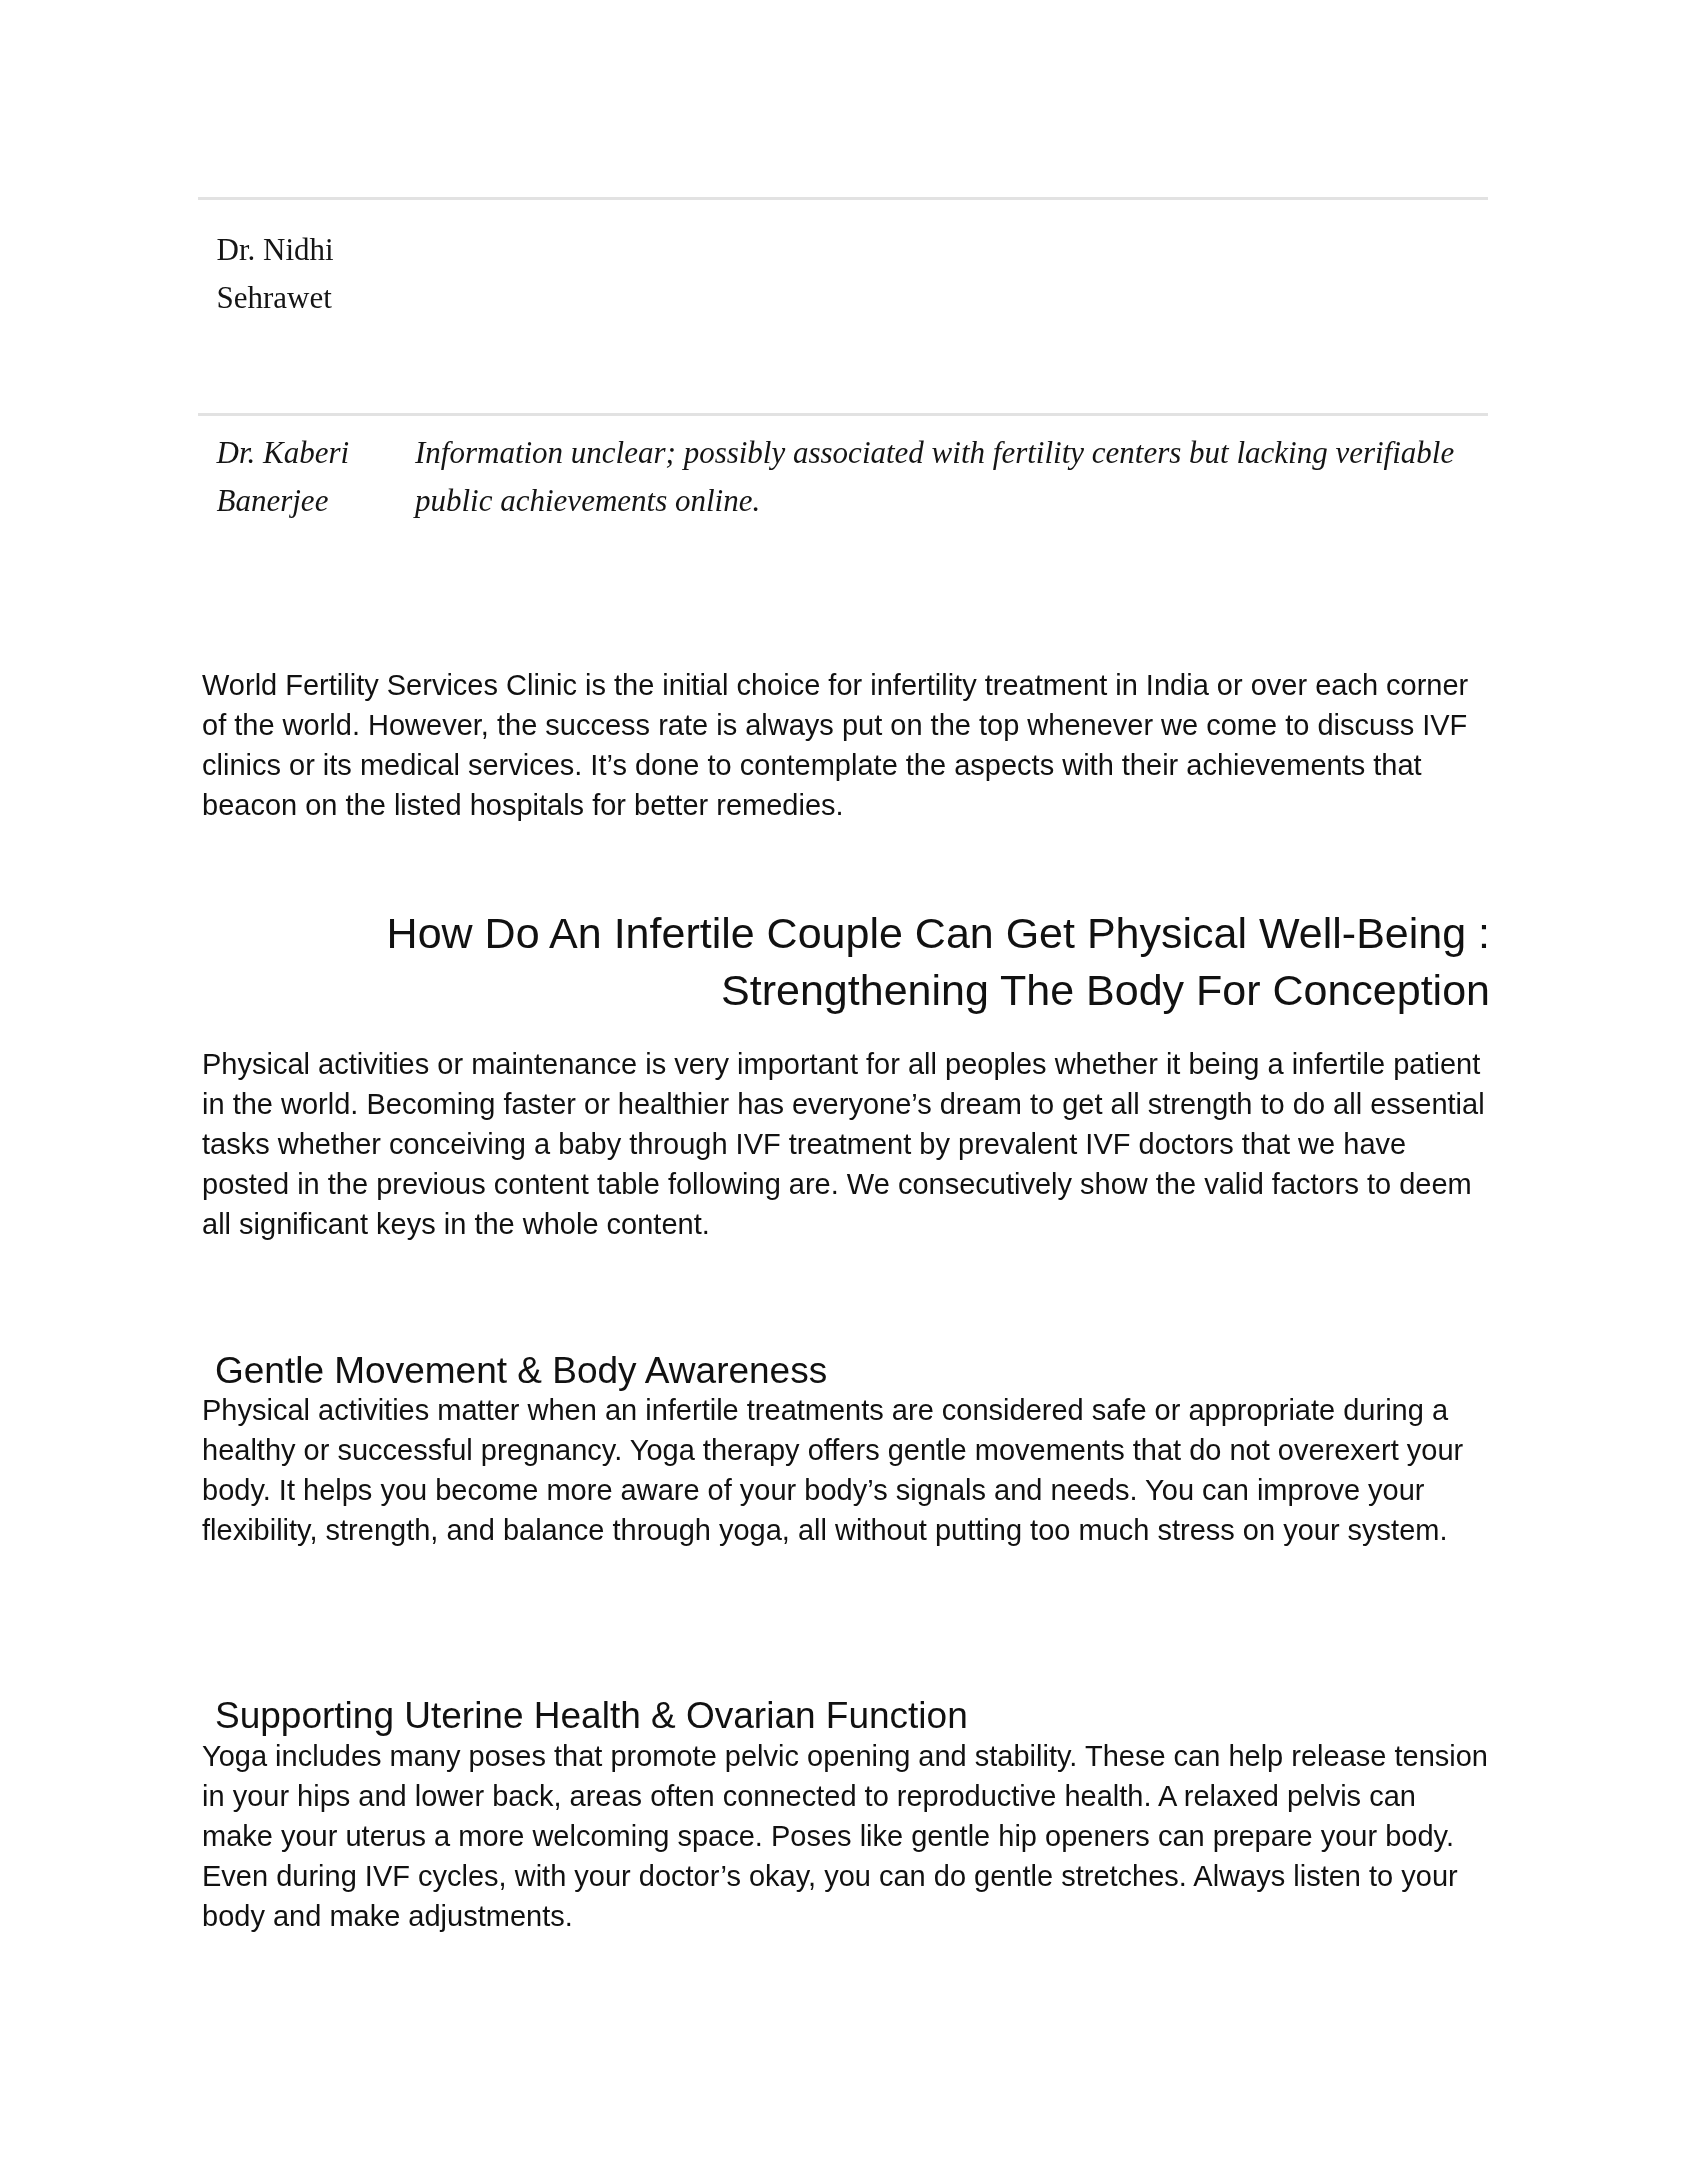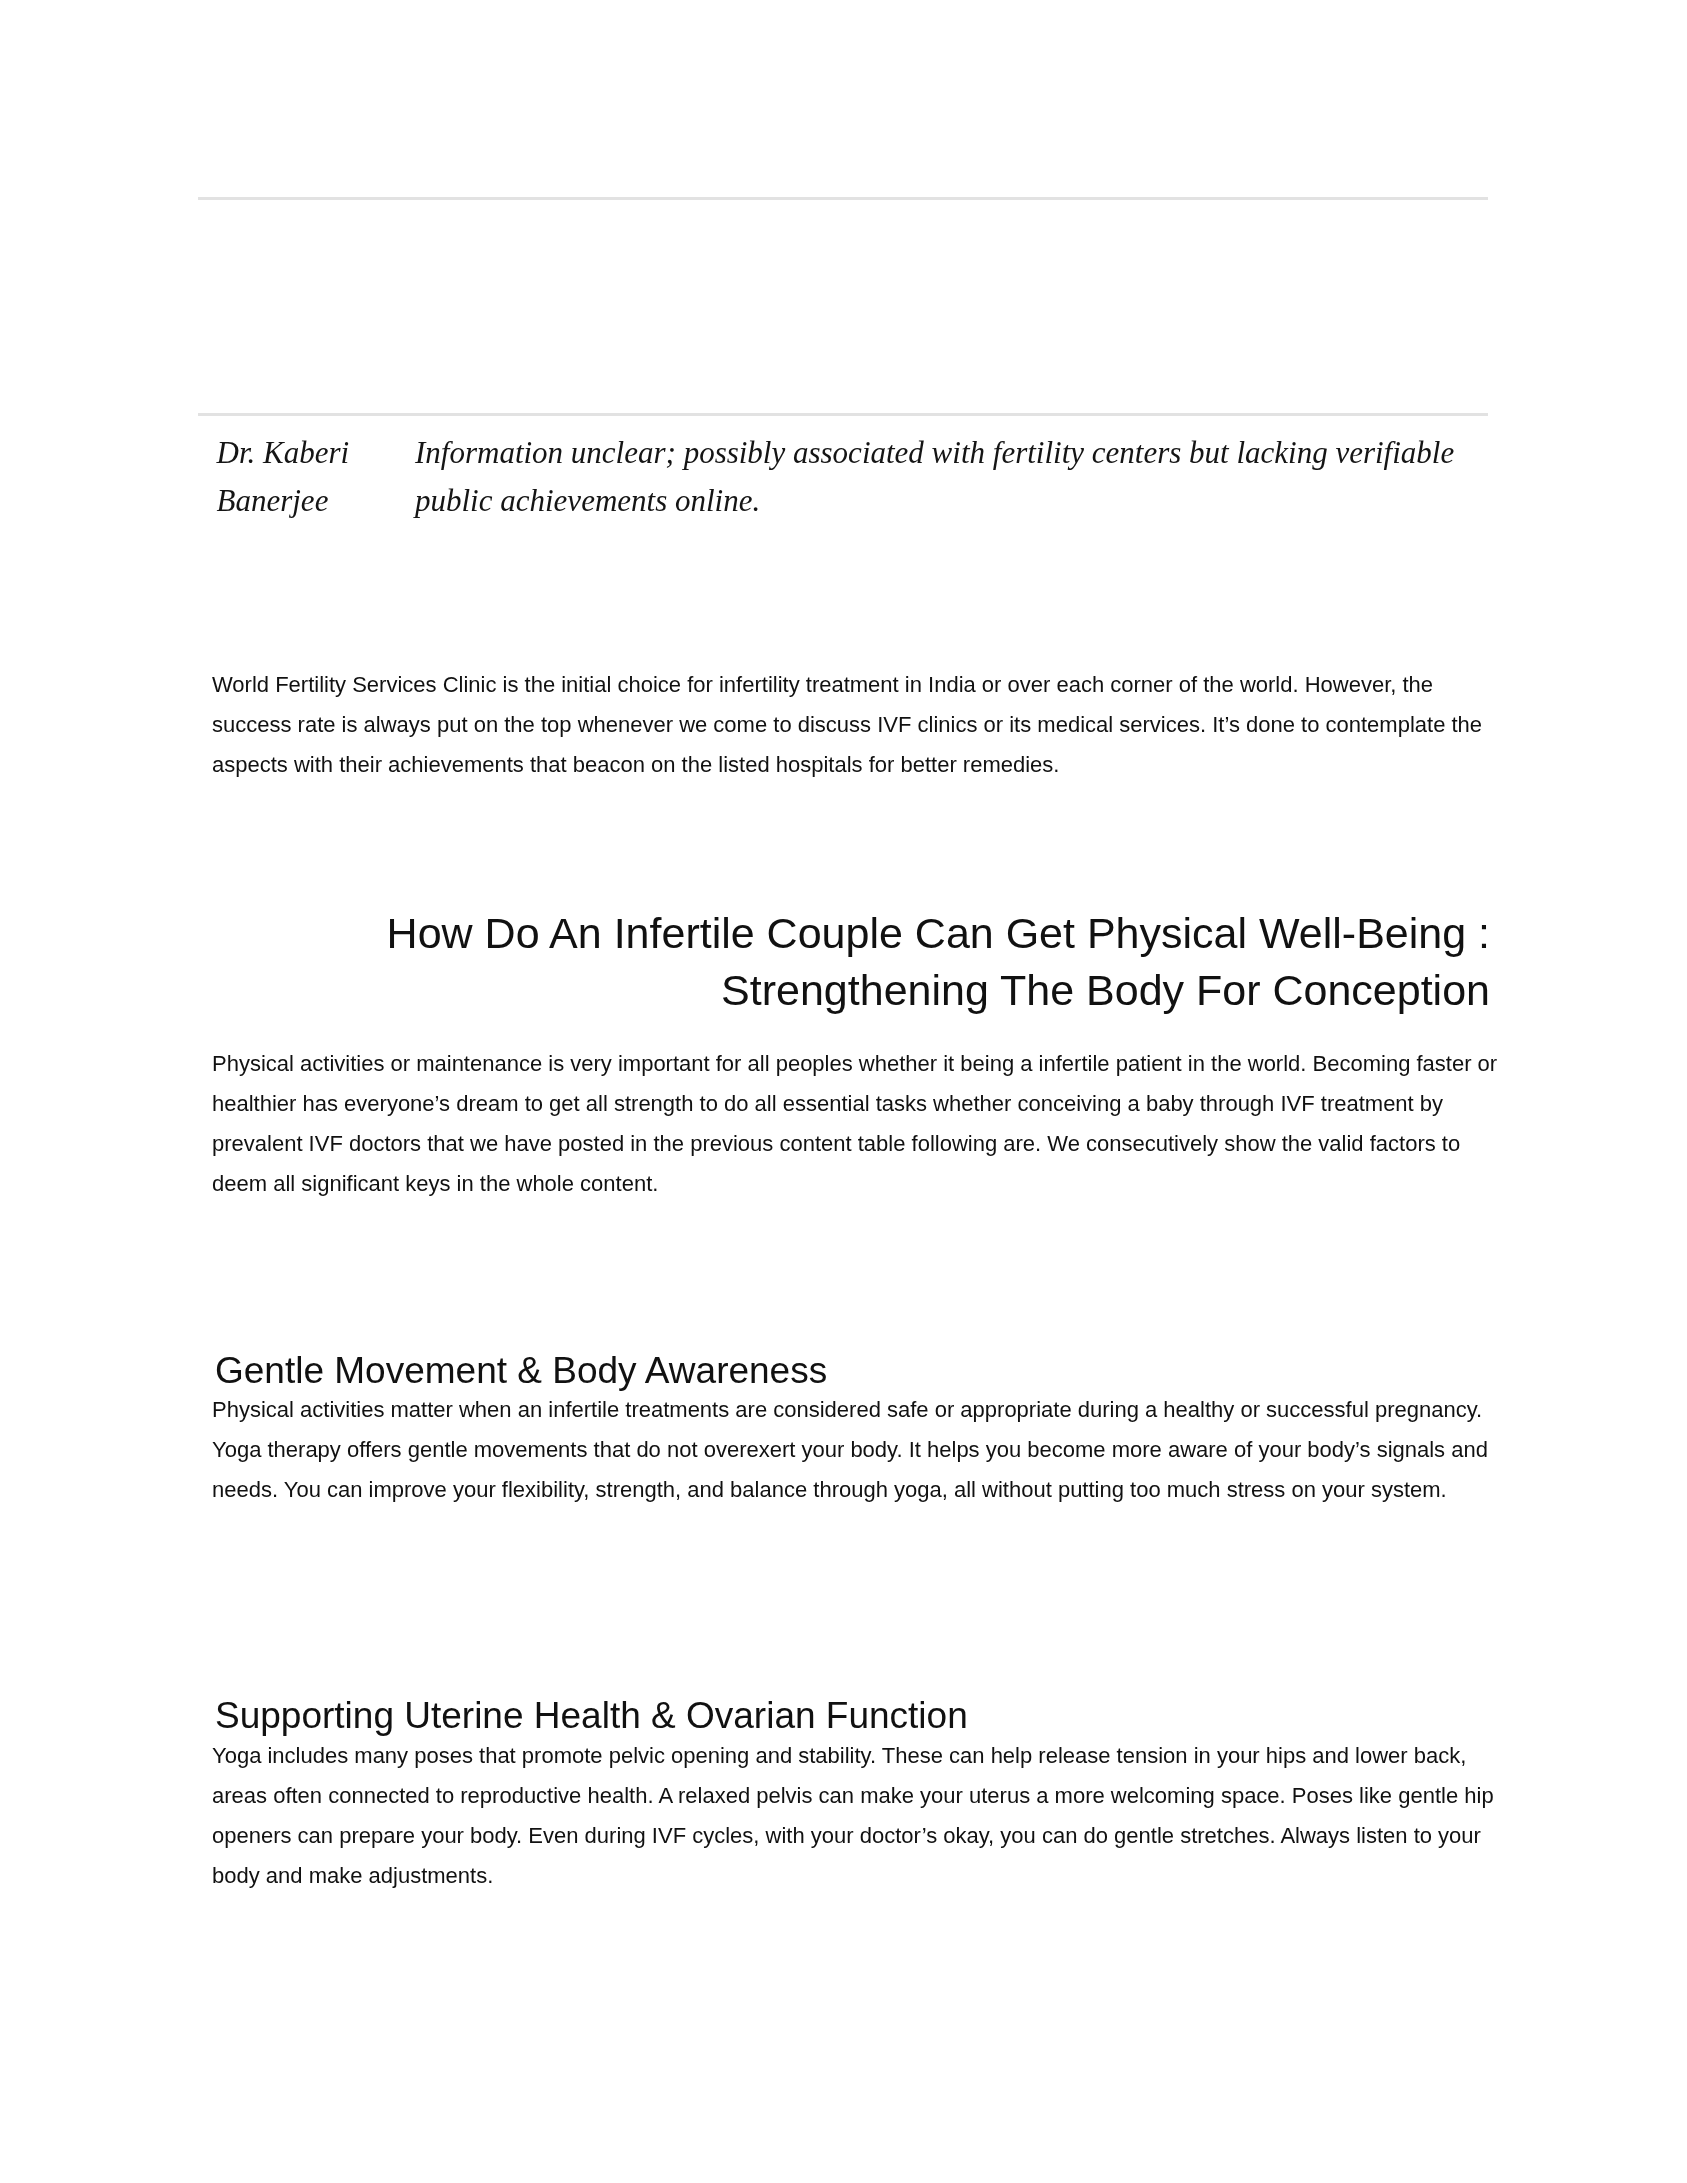--- a/index.html
+++ b/index.html
@@ -3,31 +3,32 @@
 <meta charset="utf-8">
 <style>
   html, body { margin: 0; padding: 0; background: #ffffff; }
   body { width: 1687px; height: 2183px; position: relative; overflow: hidden; color: #111111; }
   .page { position: absolute; left: 198px; top: 0; width: 1290px; }
   .row { position: absolute; left: 0; width: 1290px; border-top: 3.3px solid #e2e2e2; }
   .row .name { position: absolute; left: 18.5px; width: 171px; font-family: "Liberation Serif", serif; font-size: 31px; line-height: 48px; color: #151515; }
   .row .desc { position: absolute; left: 217px; width: 1061px; font-family: "Liberation Serif", serif; font-size: 31px; line-height: 48px; color: #151515; }
 
   .sans { font-family: "Liberation Sans", sans-serif; color: #111111; }
-  .para { position: absolute; left: 14px; width: 1292px; font-size: 22px; line-height: 40px; }
+  .para { position: absolute; left: 4px; width: 1292px; font-size: 29px; line-height: 40px; }
   .h2 { position: absolute; left: 0; width: 1292px; font-size: 43px; line-height: 57px; font-weight: normal; margin: 0; text-align: right; }
   .h3 { position: absolute; left: 0; width: 1292px; font-size: 37px; line-height: 46px; font-weight: normal; margin: 17px; }
 </style>
 </head>
 <body>
 
 <div class="page">
 
   <div>
     <div class="row" style="top:197px; height:211px;">
+      <div class="name" style="top:26px;">Dr. Nidhi Sehrawet</div>
     </div>
     <div class="row" style="top:413px; height:132px;font-style:italic;">
       <div class="name" style="top:12.5px;">Dr. Kaberi Banerjee</div>
       <div class="desc" style="top:12.5px;">Information unclear; possibly associated with fertility centers but lacking verifiable public achievements online.</div>
     </div>
   </div>
 
   <p class="para sans" style="top:665px; margin:0;">World Fertility Services Clinic is the initial choice for infertility treatment in India or over each corner of the world. However, the success rate is always put on the top whenever we come to discuss IVF clinics or its medical services. It’s done to contemplate the aspects with their achievements that beacon on the listed hospitals for better remedies.</p>
 
   <h2 class="h2 sans" style="top:905px;">How Do An Infertile Couple Can Get Physical Well-Being : Strengthening The Body For Conception</h2>

